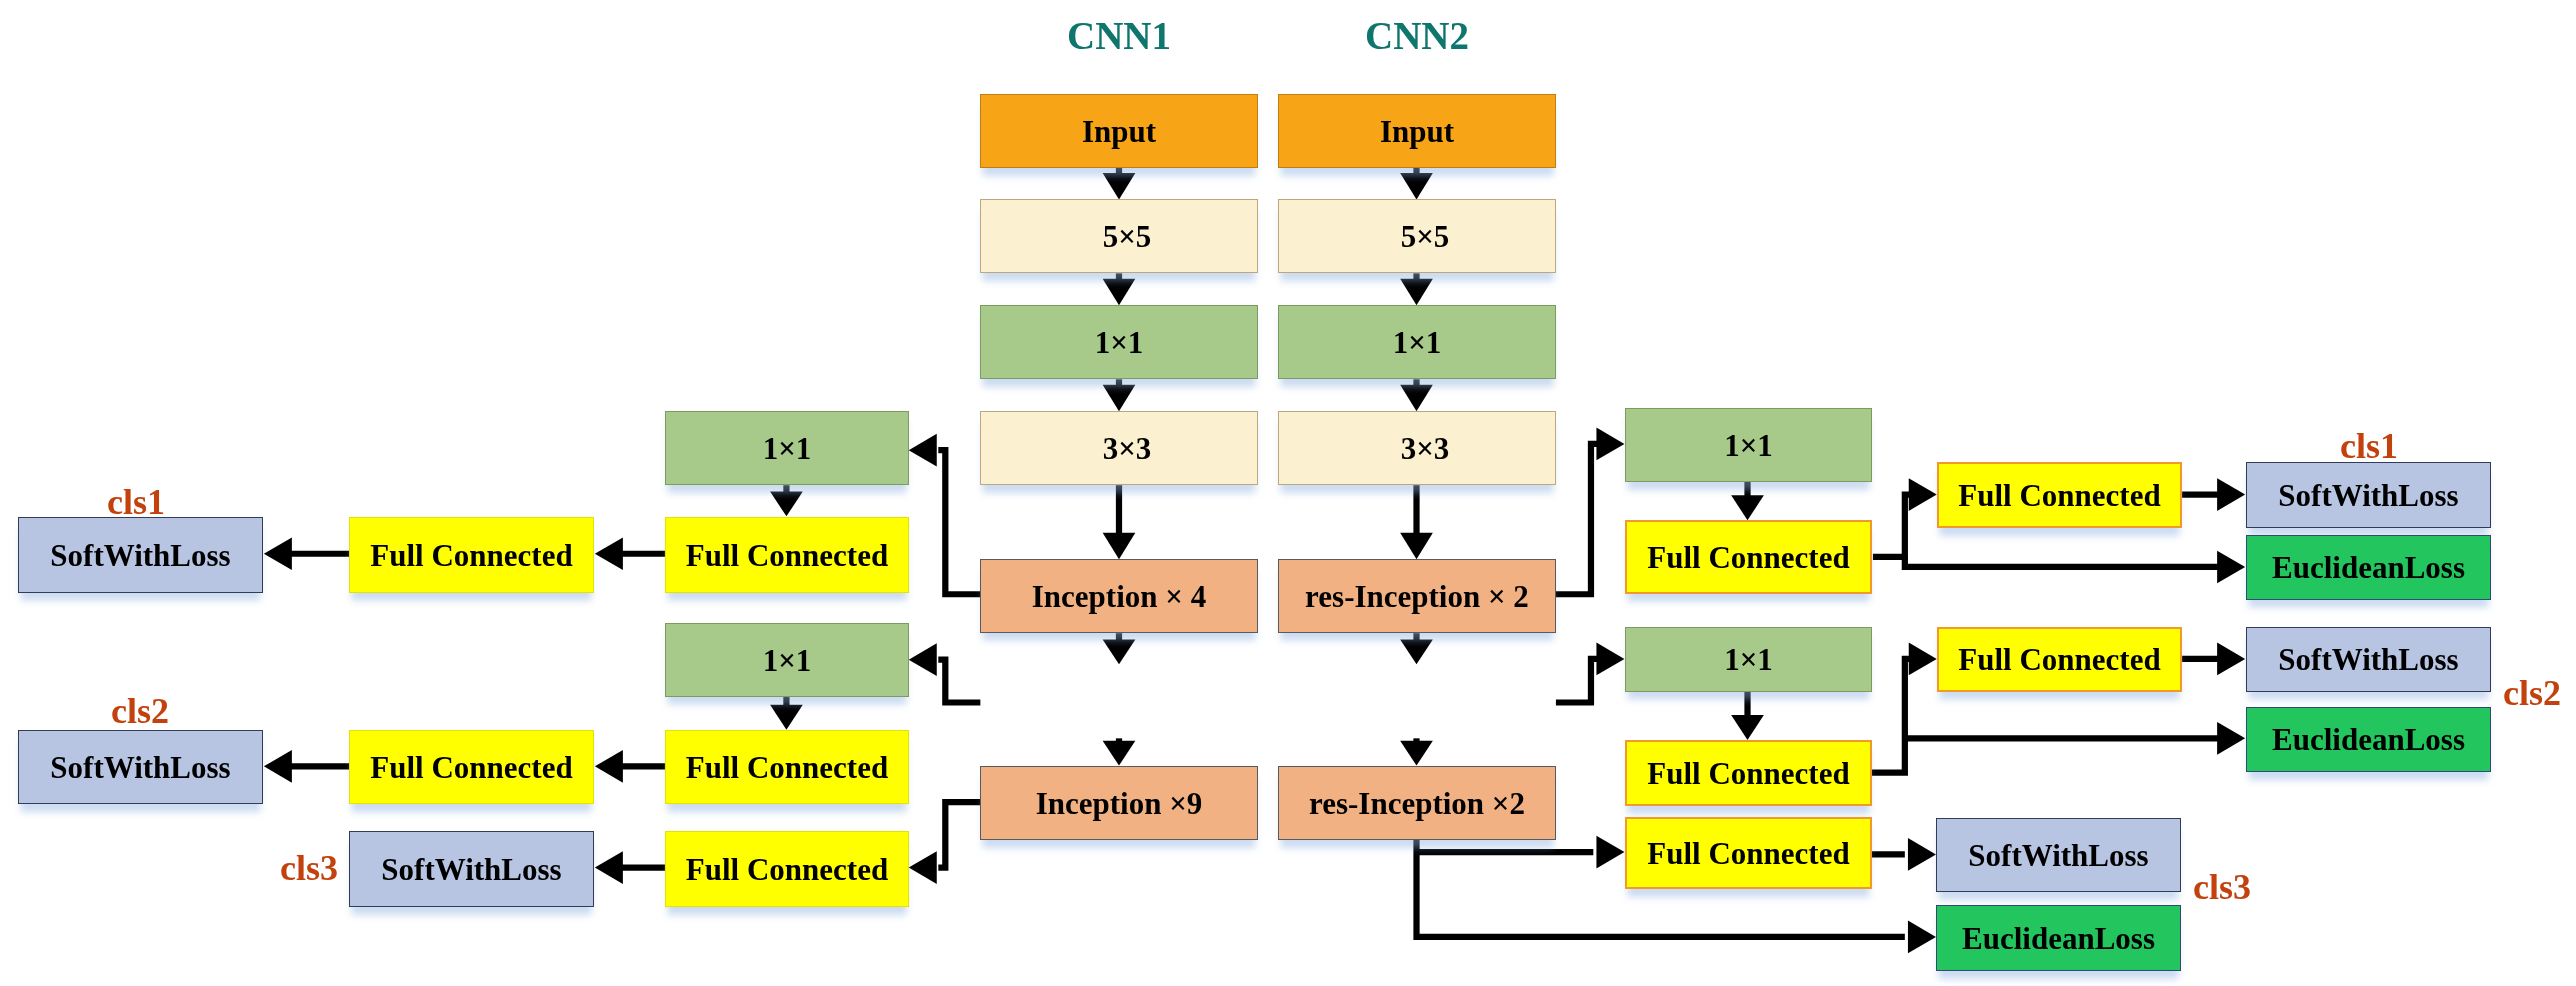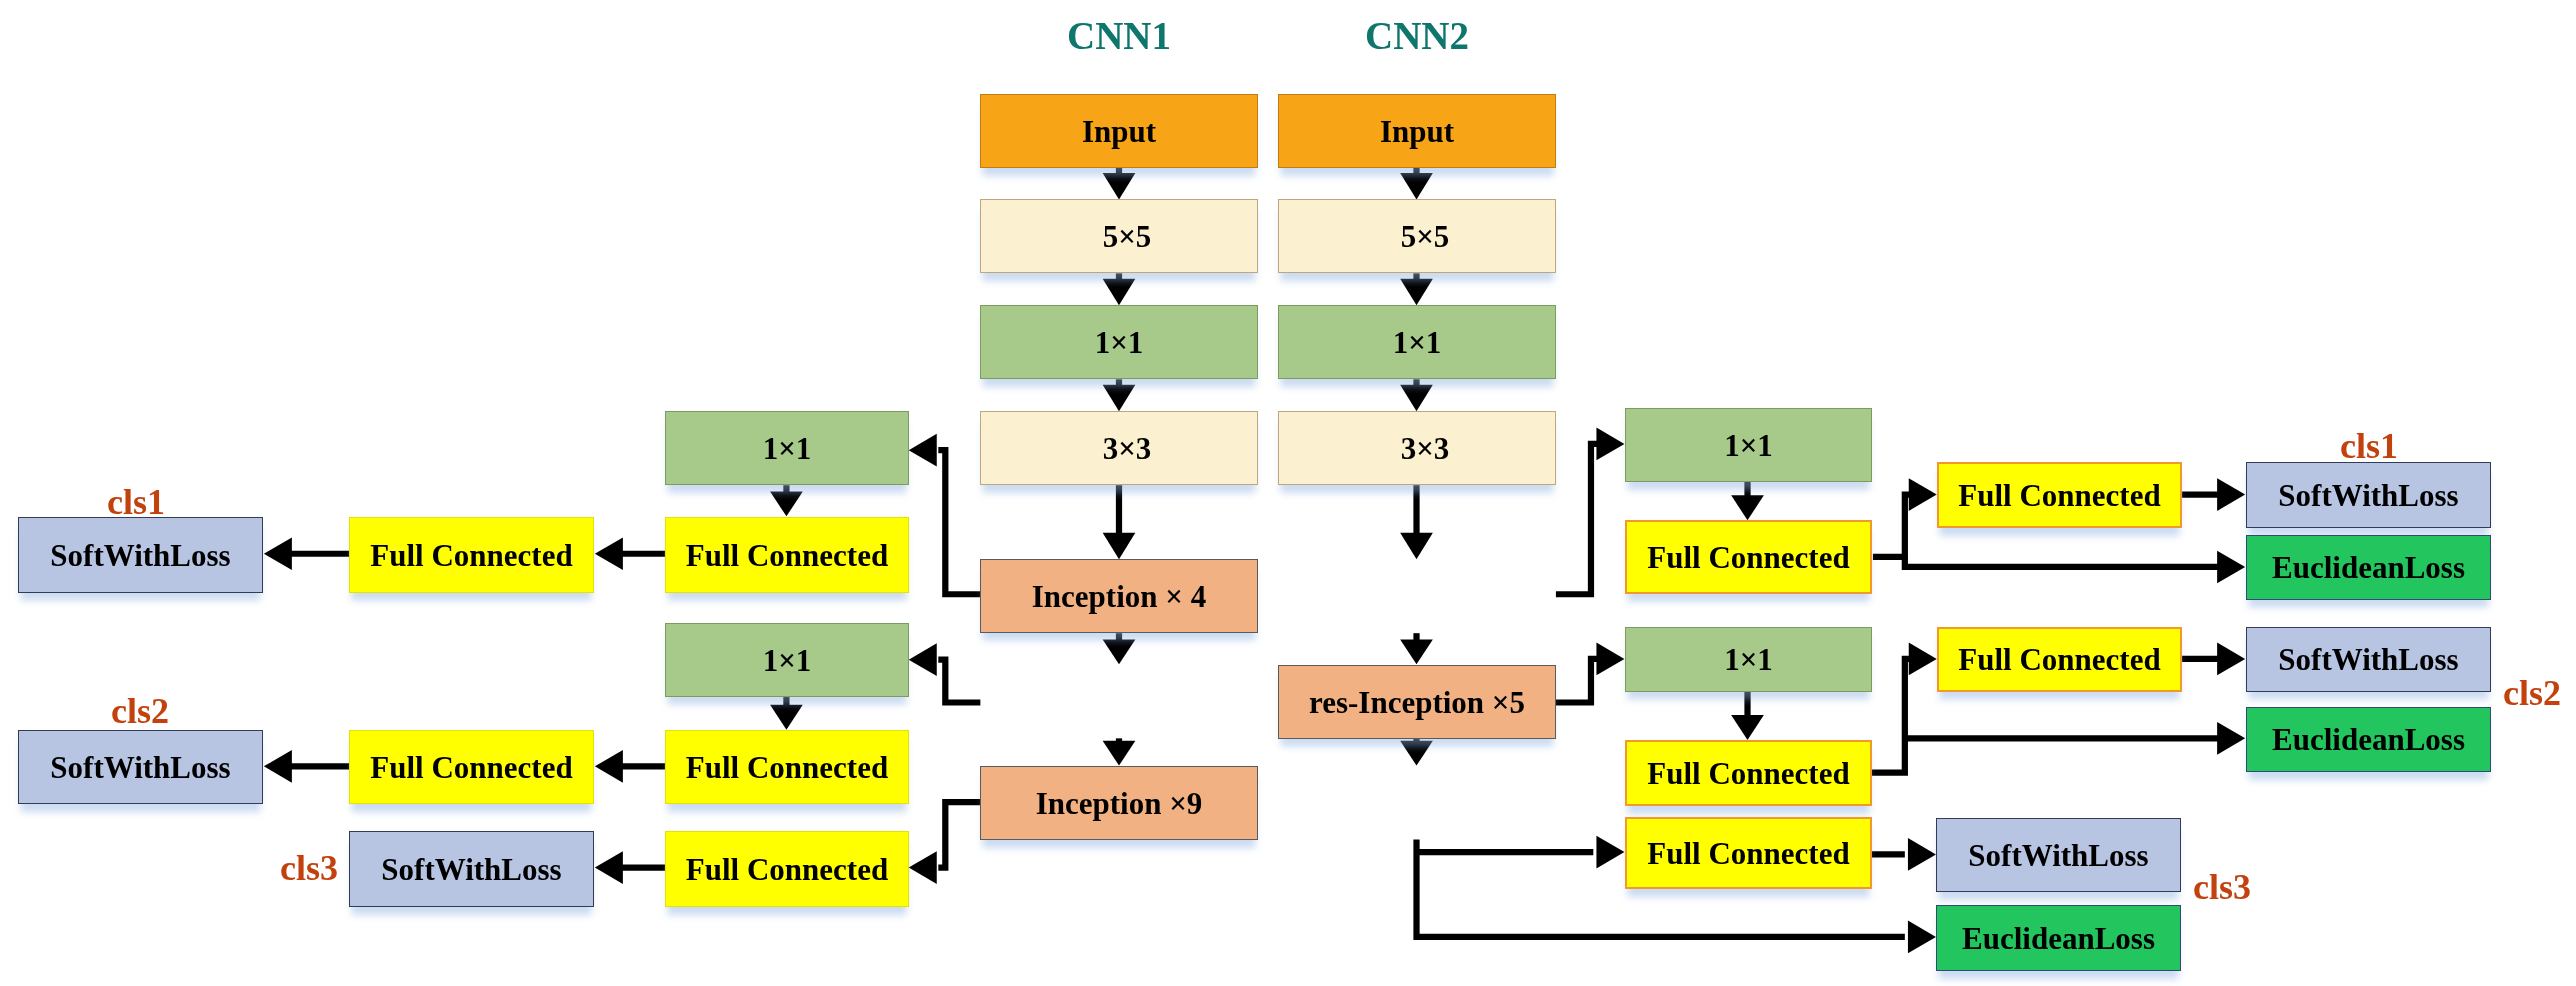--- a/index.html
+++ b/index.html
@@ -159,21 +159,22 @@
   <div class="node b-cream" style="left:980px;top:199px;width:278px;height:74px;">5×5</div>
   <div class="node b-green" style="left:980px;top:305px;width:278px;height:74px;">1×1</div>
   <div class="node b-cream" style="left:980px;top:411px;width:278px;height:74px;">3×3</div>
   <div class="node b-salmon" style="left:980px;top:559px;width:278px;height:74px;">Inception × 4</div>
   <div class="node b-salmon" style="left:980px;top:766px;width:278px;height:74px;">Inception ×9</div>
 
   <div class="node b-orange" style="left:1278px;top:94px;width:278px;height:74px;">Input</div>
   <div class="node b-cream" style="left:1278px;top:199px;width:278px;height:74px;">5×5</div>
   <div class="node b-green" style="left:1278px;top:305px;width:278px;height:74px;">1×1</div>
   <div class="node b-cream" style="left:1278px;top:411px;width:278px;height:74px;">3×3</div>
-  <div class="node b-salmon" style="left:1278px;top:665px;width:278px;height:74px;">res-Inception ×5</div>
+  <div class="node b-salmon" style="left:1278px;top:559px;width:278px;height:74px;">res-Inception × 2</div>
+  <div class="node b-salmon" style="left:1278px;top:766px;width:278px;height:74px;">res-Inception ×2</div>
 
   <div class="tag" style="left:136px;top:502px;">cls1</div>
   <div class="node b-green" style="left:665px;top:411px;width:244px;height:74px;">1×1</div>
   <div class="node b-yellow" style="left:665px;top:517px;width:244px;height:76px;">Full Connected</div>
   <div class="node b-yellow" style="left:349px;top:517px;width:245px;height:76px;">Full Connected</div>
   <div class="node b-soft" style="left:18px;top:517px;width:245px;height:76px;">SoftWithLoss</div>
 
   <div class="tag" style="left:140px;top:711px;">cls2</div>
   <div class="node b-green" style="left:665px;top:623px;width:244px;height:74px;">1×1</div>
   <div class="node b-yellow" style="left:665px;top:730px;width:244px;height:74px;">Full Connected</div>

